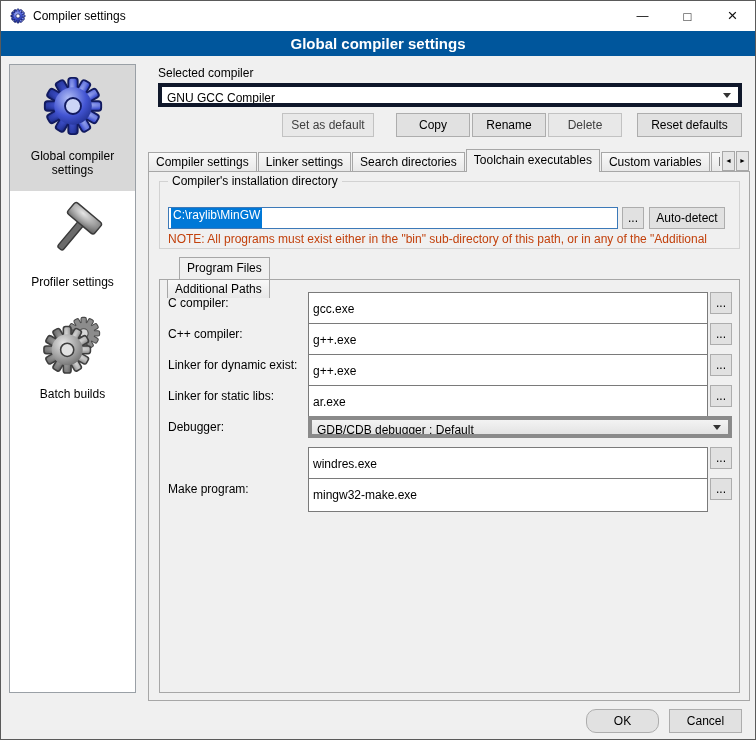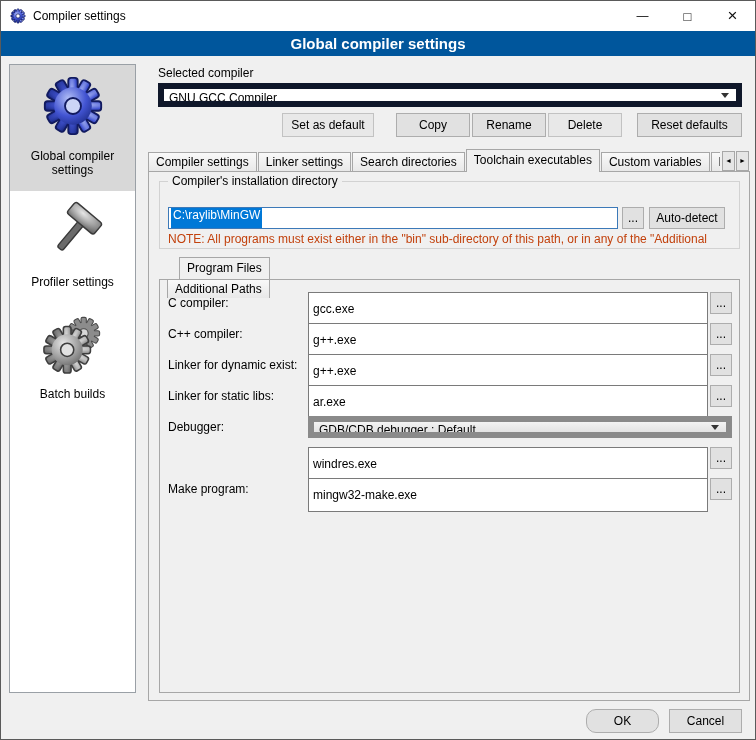--- a/index.html
+++ b/index.html
@@ -22,28 +22,28 @@
 
   
   .sidebar { position:absolute; left:8px; top:63px; width:127px; height:629px; background:#fff; border:1px solid #9aa0a6; }
   .sb-item { padding:10px 2px 14px; text-align:center; }
   .sb-item.selected { background:#d8d8d8; }
   .sb-icon { display:flex; justify-content:center; }
   .sb-label { margin-top:12px; line-height:14px; }
 
   
   .lbl-sc { position:absolute; left:157px; top:65px; }
-  .combo { position:relative; border:6px solid #0f172a; background:#fff; display:flex; align-items:center; padding:6px 20px 0 5px; white-space:nowrap; overflow:hidden;text-align:right; }
+  .combo { position:relative; border:4px solid #0f172a; background:#fff; display:flex; align-items:center; padding:6px 20px 0 5px; white-space:nowrap; overflow:hidden;text-align:right; }
   .combo .chev { position:absolute; right:7px; top:50%; margin-top:-2px; width:0; height:0; border-left:4px solid transparent; border-right:4px solid transparent; border-top:5px solid #333; }
   .compiler-combo { position:absolute; left:157px; top:82px; width:584px; height:24px; }
 
   
   .btn { position:absolute; height:24px; line-height:22px; background:#e1e1e1; border:1px solid #adadad; text-align:center; cursor:default; }
   .btn.h22 { height:22px; line-height:20px; }
-  .btn.disabled { color:#000000; background:#e8e8e8; border-color:#c2c2c2; }
+  .btn.disabled { color:#404040; background:#e8e8e8; border-color:#c2c2c2; }
   .b-setdef { left:281px; top:112px; width:92px; }
   .b-copy   { left:395px; top:112px; width:74px; }
   .b-rename { left:471px; top:112px; width:74px; }
   .b-delete { left:547px; top:112px; width:74px; }
   .b-reset  { left:636px; top:112px; width:105px; }
 
   
   .tabstrip { position:absolute; left:147px; top:148px; width:572px; height:23px; display:flex; align-items:flex-end; overflow:hidden; z-index:5; }
   .tab { position:relative; height:19px; line-height:18px; margin-bottom:1px; padding:0 7px; background:linear-gradient(#f9f9f9,#e8e8e8); border:1px solid #a7a7a7; border-bottom:none; margin-right:1px; white-space:nowrap; }
   .tab.active { height:23px; line-height:21px; margin-bottom:0; background:#f0f0f0; z-index:6; }

